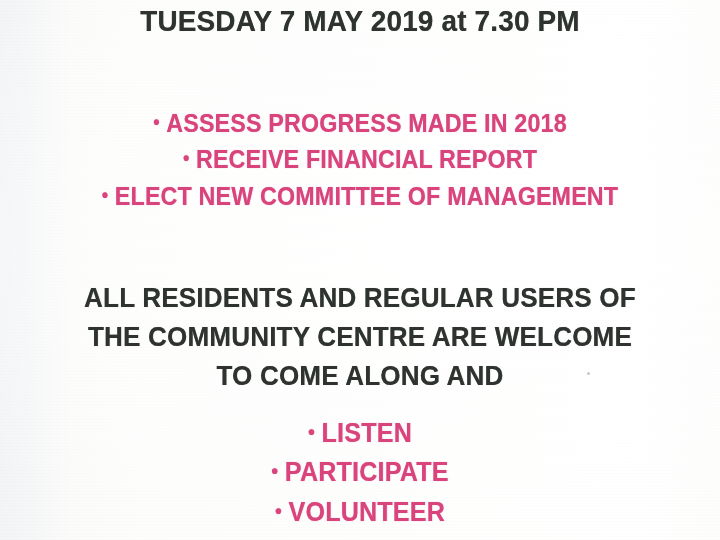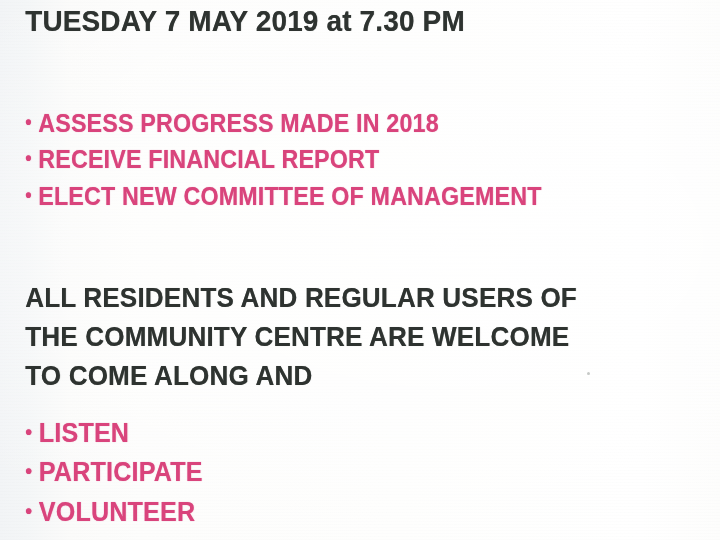--- a/index.html
+++ b/index.html
@@ -52,21 +52,21 @@
         rgba(120,128,124,0.05) 0px,
         rgba(120,128,124,0.05) 1px,
         rgba(255,255,255,0) 1px,
         rgba(255,255,255,0) 3px);
     pointer-events: none;
   }
 
   .content {
     position: absolute;
     inset: 0;
-    text-align: left;
+    text-align: center;
     border-radius: 16px;
   }
 
   
   .line {
     width: 100%;
     position: absolute;
     left: 0;
     white-space: nowrap;
     font-weight: 700;

